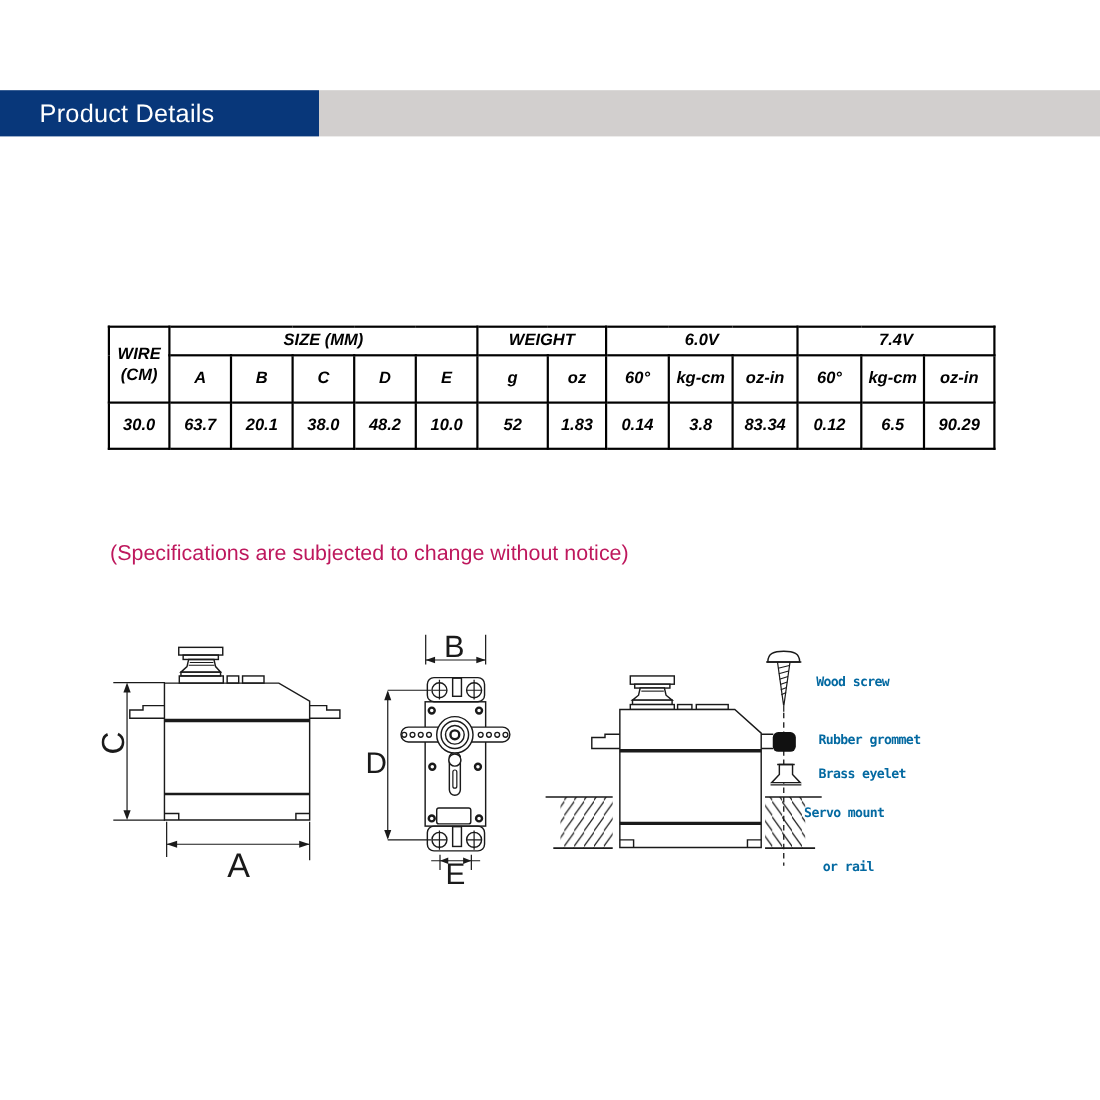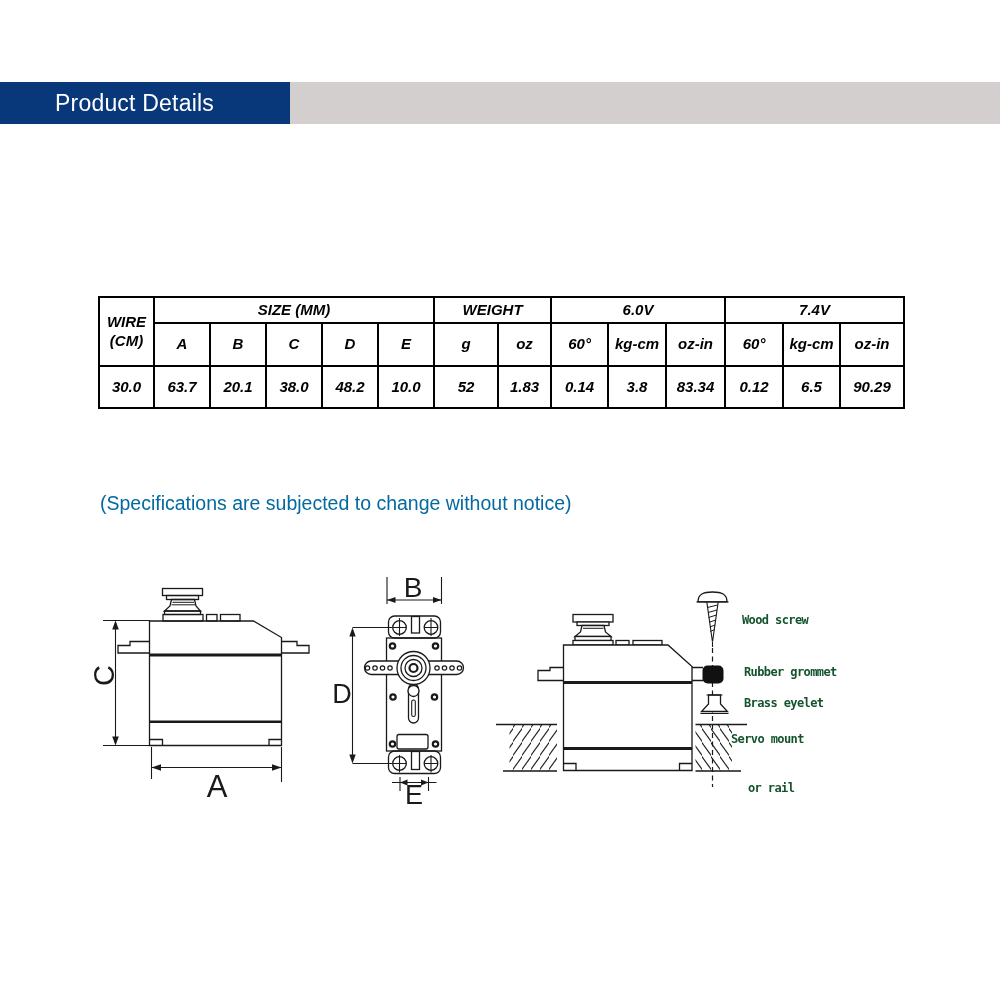--- a/index.html
+++ b/index.html
@@ -1,38 +1,38 @@
 <!DOCTYPE html>
 <html><head>
 <meta charset="utf-8">
 <style>
   html,body{margin:0;padding:0;background:#fff;}
   .page{position:relative;width:1000px;height:1000px;background:#fff;overflow:hidden;
         font-family:"Liberation Sans",sans-serif;color:#000;}
   
   .topbar-blue{position:absolute;left:0;top:82px;width:290px;height:42px;
                display:flex;align-items:center;}
-  .topbar-blue span{padding-left:55px;color:#fff;font-size:23px;letter-spacing:0.2px;}
+  .topbar-blue span{padding-left:36px;color:#fff;font-size:23px;letter-spacing:0.2px;}
   .topbar-gray{position:absolute;left:290px;top:82px;width:710px;height:42px;}
   
   table.spec{position:absolute;left:98px;top:296px;border-collapse:collapse;
              table-layout:fixed;width:805px;font-style:italic;}
   table.spec td{border:2px solid #000;text-align:center;vertical-align:middle;
                 font-size:15px;font-weight:bold;padding:0;line-height:1.25;}
   tr.grp td{height:24px;}
   tr.sub td{height:41px;}
   tr.dat td{height:40px;}
   
-  .note{position:absolute;left:100px;top:492px;font-size:19.5px;color:#0369a1;}
+  .note{position:absolute;left:100px;top:492px;font-size:19.5px;color:#be185d;}
   
   svg{position:absolute;overflow:visible;}
   .dim{position:absolute;width:30px;text-align:center;font-size:29px;color:#1a1a1a;}
   .dim-c{transform:rotate(-90deg);}
   .anno{position:absolute;font-family:"DejaVu Sans Mono",monospace;font-weight:bold;
-        font-size:12px;letter-spacing:-0.6px;color:#14532d;white-space:nowrap;line-height:15px;}
+        font-size:12px;letter-spacing:-0.6px;color:#0369a1;white-space:nowrap;line-height:15px;}
 </style>
 </head>
 <body>
 
 <div class="page">
 
   <div class="topbar-blue" style="background:#08377a">
     <span>Product Details</span>
   </div>
   <div class="topbar-gray" style="background:#d2cfce"></div>

